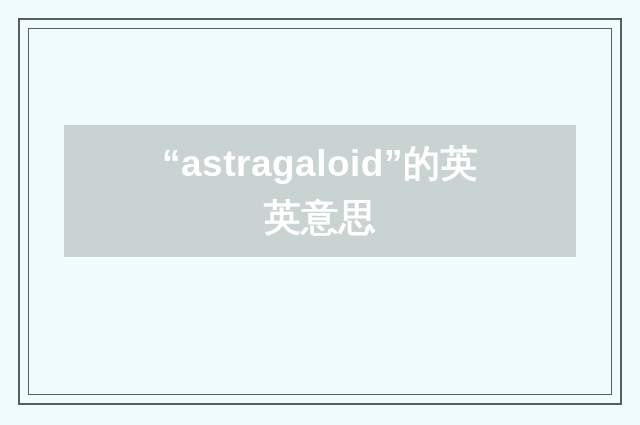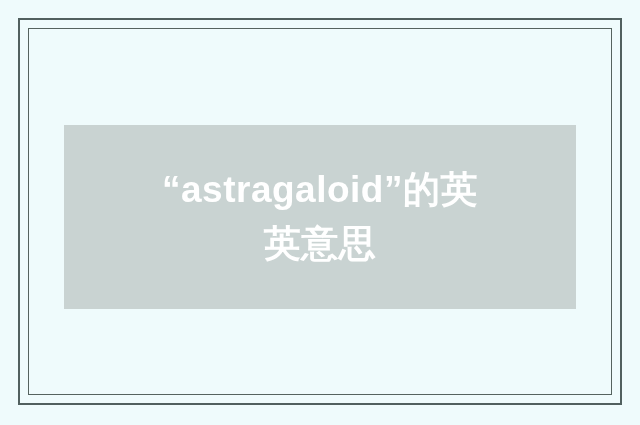--- a/index.html
+++ b/index.html
@@ -43,21 +43,21 @@
     box-sizing: border-box;
     border: 1px solid #55635f;
   }
 
   
   #content-plate {
     position: absolute;
     left: 64px;
     top: 125px;
     width: 512px;
-    height: 184px;
+    height: 132px;
     background: #c9d3d2;
     display: flex;
     align-items: center;
     justify-content: flex-end;
     box-sizing: border-box;
   }
 
   #headline {
     margin: 0;
     padding: 0 96px;

